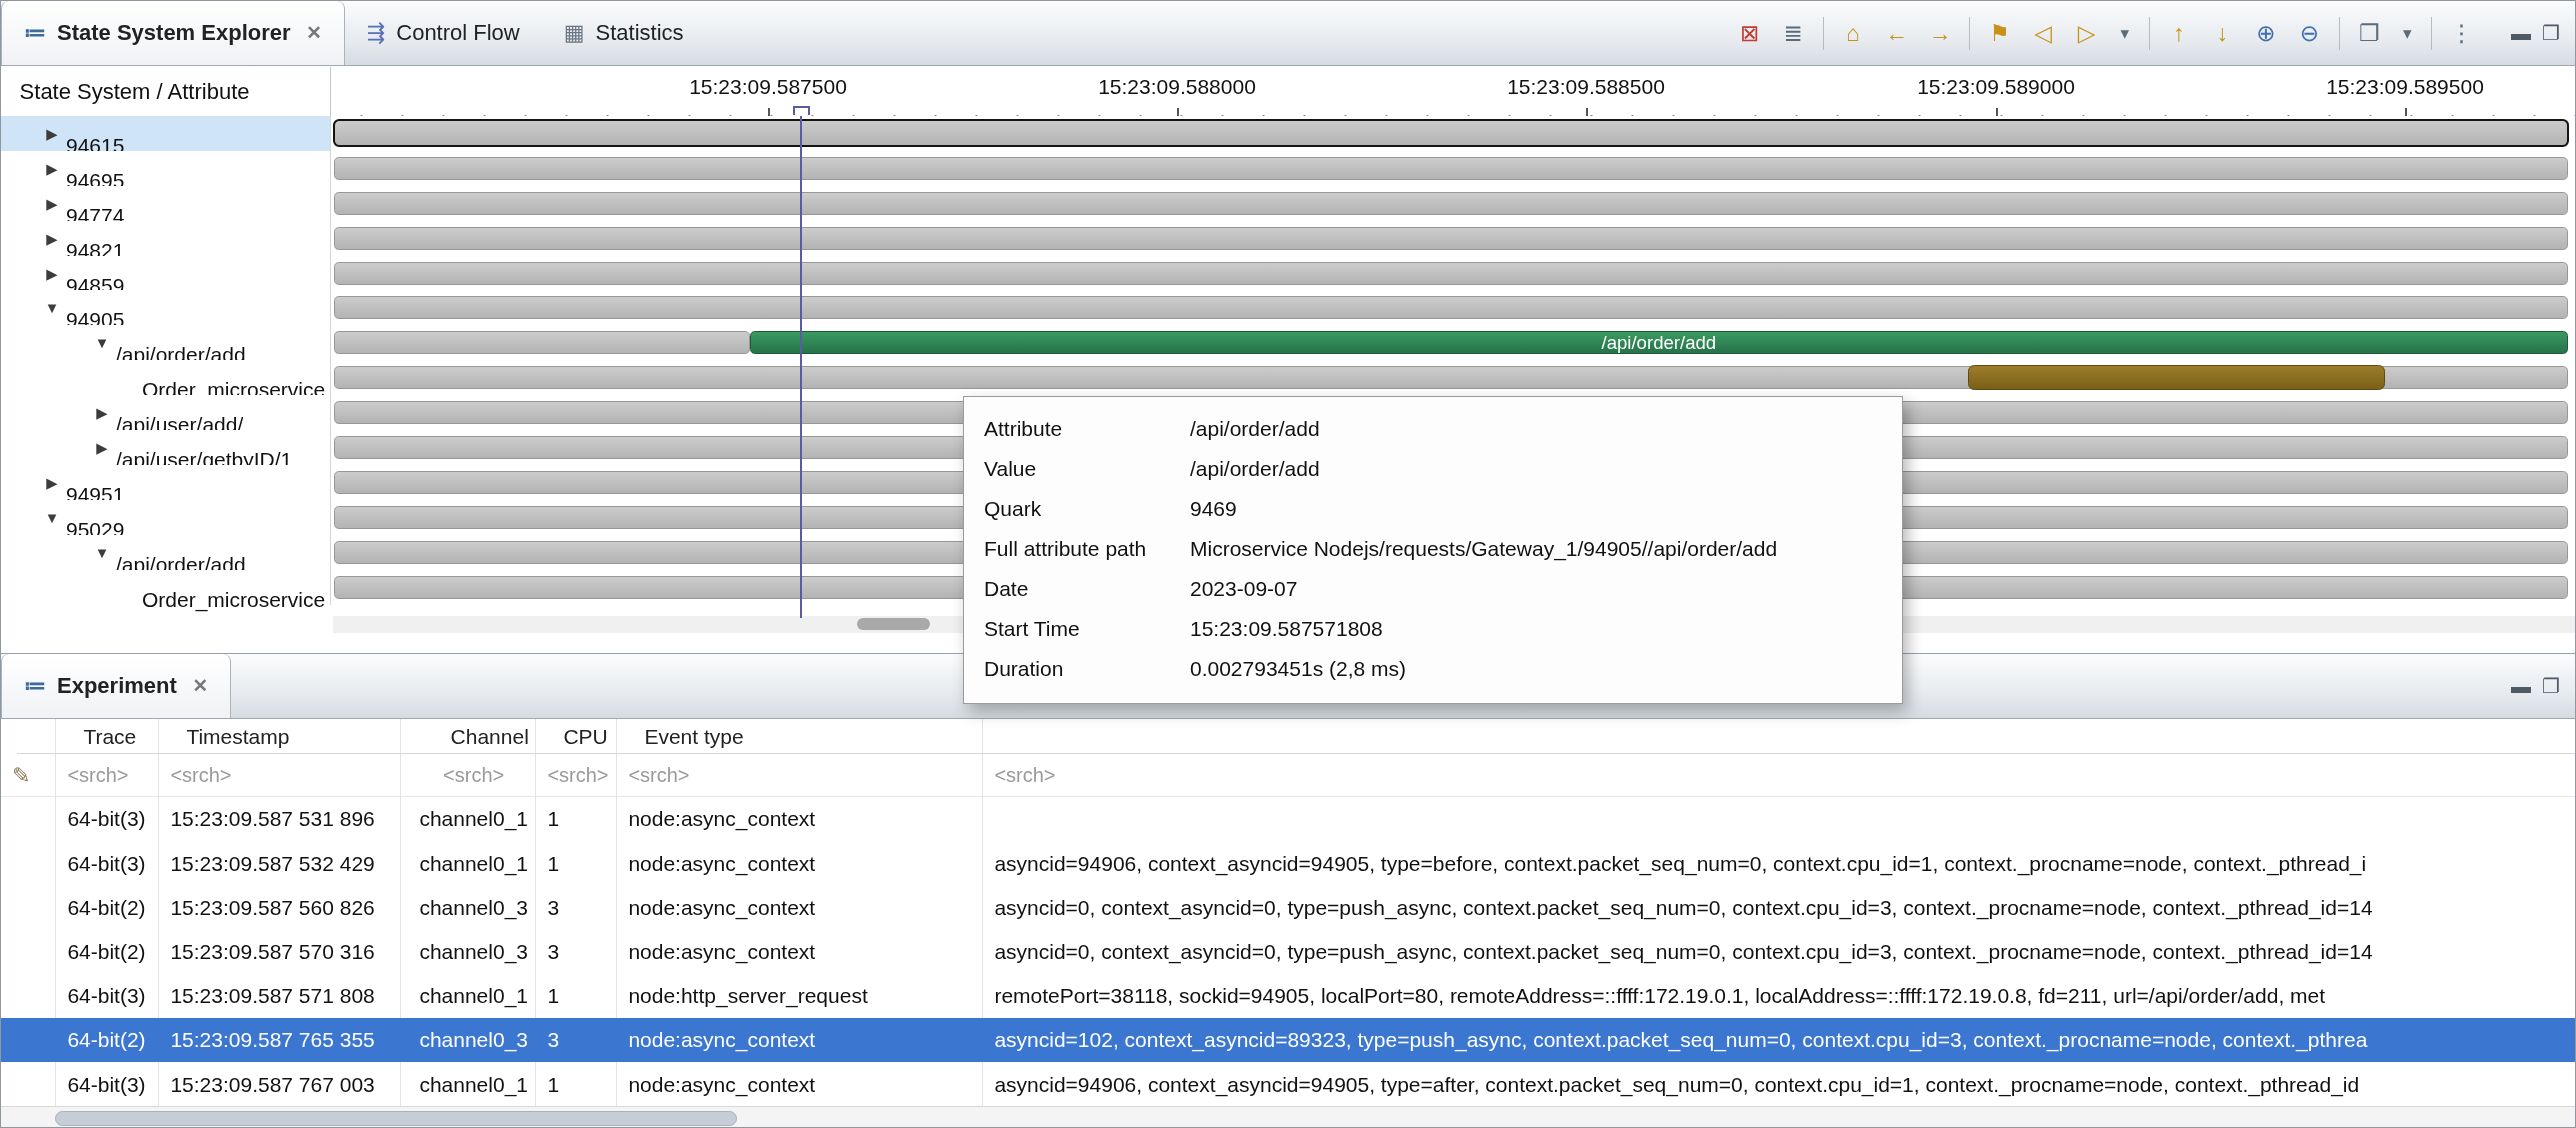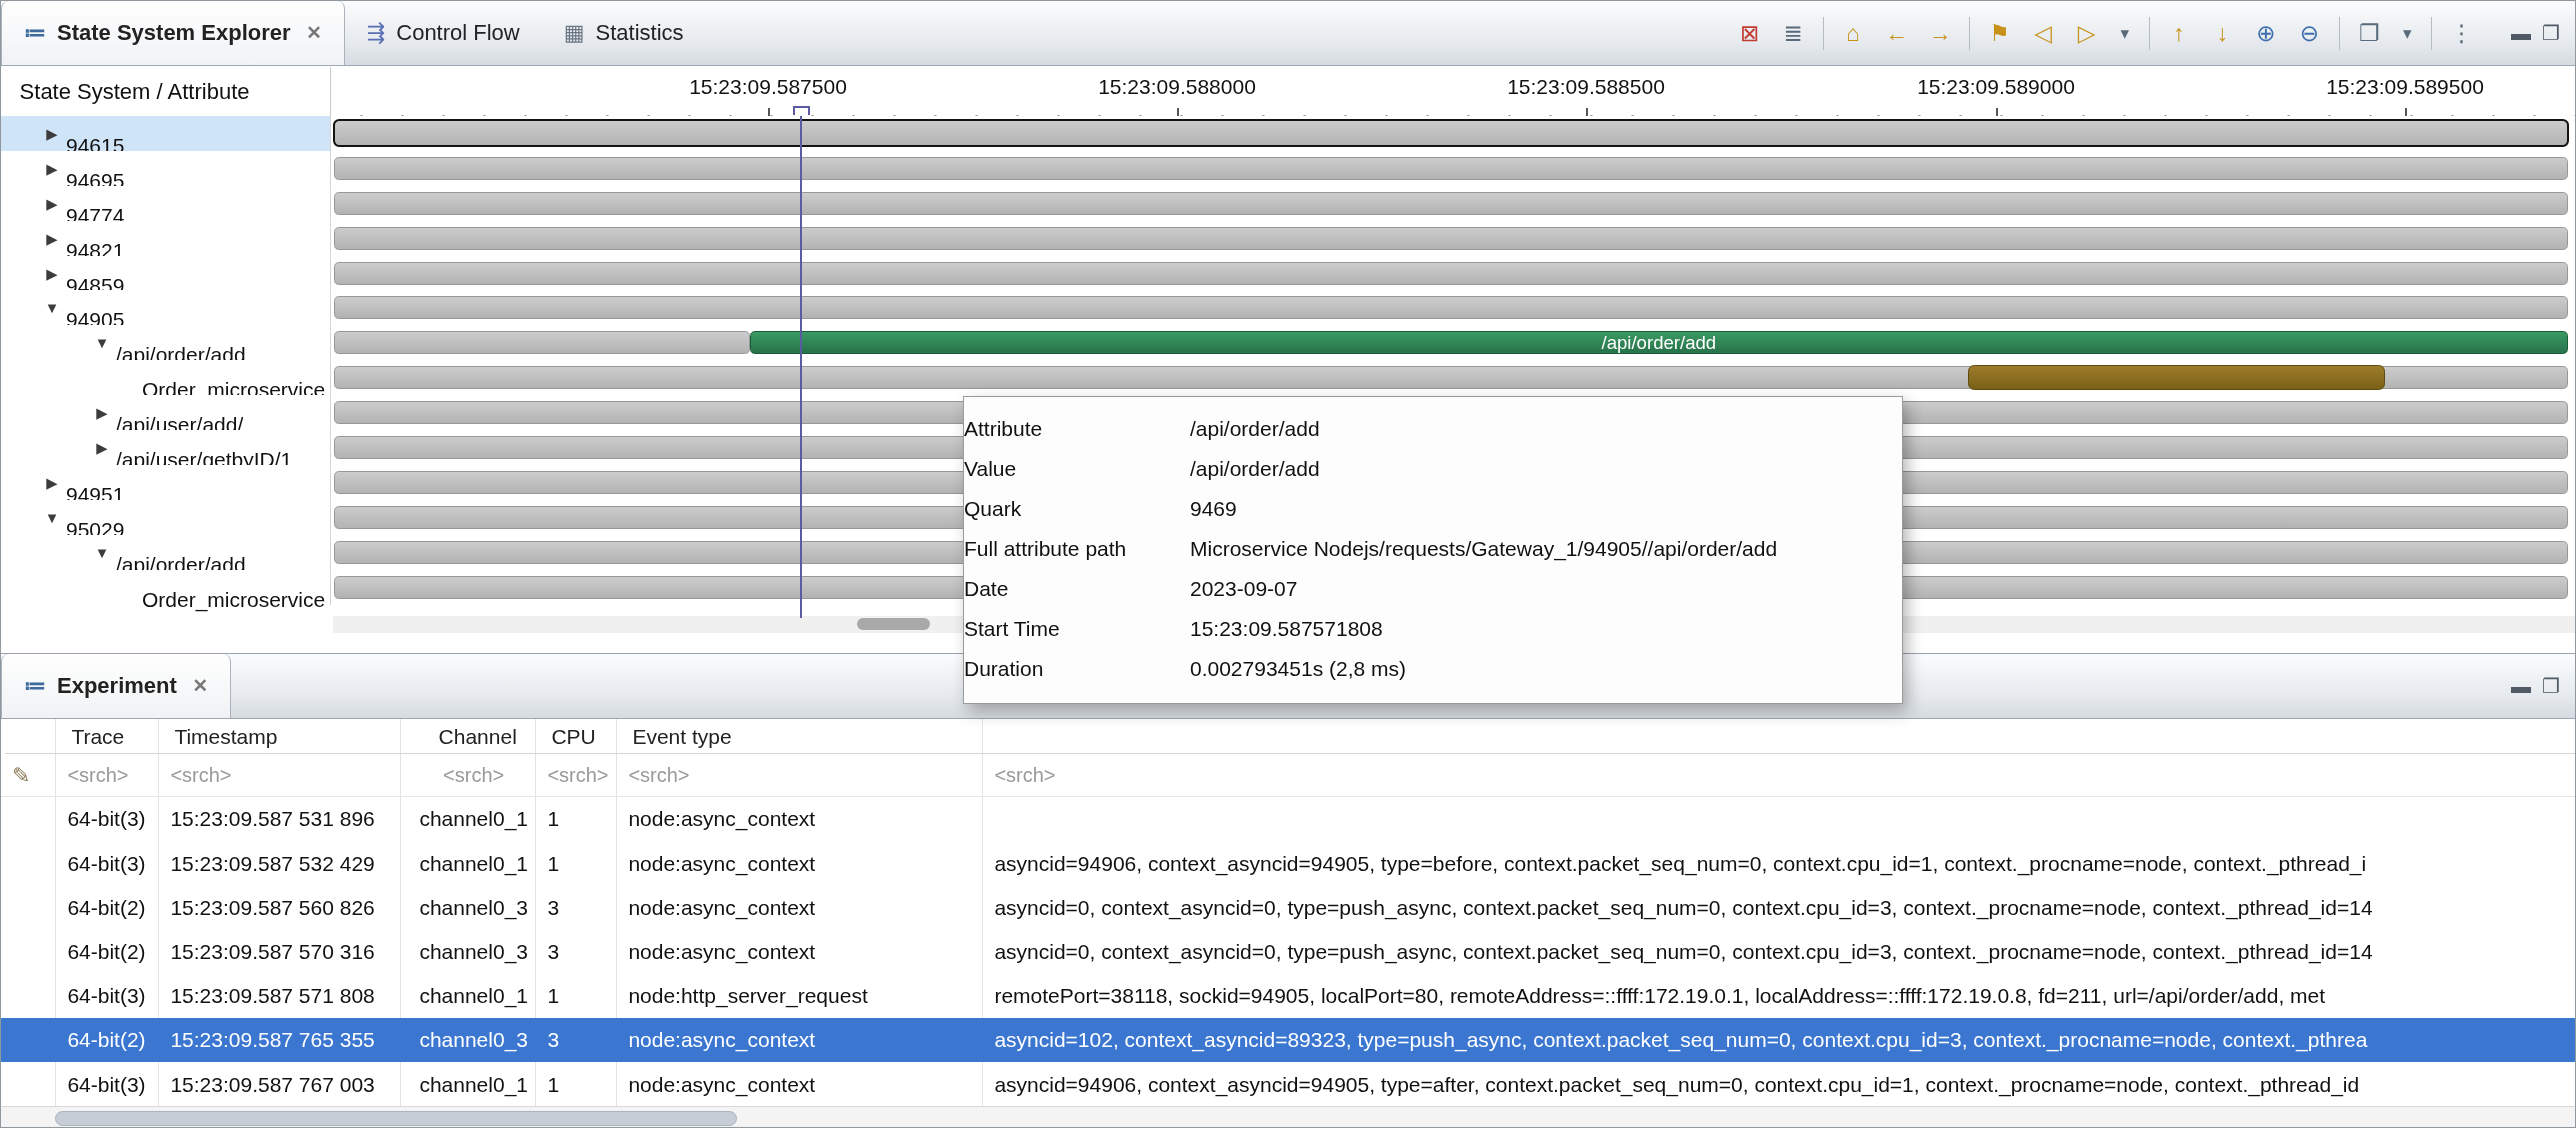--- a/index.html
+++ b/index.html
@@ -66,28 +66,28 @@
   .cursor-line { position:absolute; left:799px; top:115px; width:1.6px; height:502px; background:#5b5ba2; z-index:4; }
   .cursor-handle { position:absolute; left:792px; top:105px; width:17px; height:9.3px;
                    border-left:2.3px solid #5b5ba2; border-right:2.3px solid #5b5ba2; border-top:2.3px solid #5b5ba2; z-index:4; }
   .tl-hscroll-track { position:absolute; left:332px; right:0; top:615px; height:17px; background:#f0f0f0; }
   .tl-hscroll-thumb { position:absolute; left:856px; top:617px; width:73px; height:11.6px; background:#a9a9a9; border-radius:6.2px; z-index:5; }
 
   
   .tooltip { position:absolute; left:962px; top:395px; width:940px; z-index:30; background:#fdfdfd;
              border:0.8px solid #9b9b9b; box-shadow:5.4px 7px 15.5px rgba(0,0,0,0.30); padding:12.4px 0 14px 0; }
   .tiprow { display:flex; height:40px; align-items:center; font-size:21px; color:#111; }
-  .tiplabel { flex:0 0 226px; }
+  .tiplabel { flex:0 0 226px; padding-left:20px; }
   .tipvalue { white-space:nowrap; overflow:hidden; }
 
   
   .bottom-panel { position:absolute; left:0; top:652px; width:2576px; height:476px; background:#fff; border-top:0.8px solid #99a1ab; }
   .etable { position:absolute; left:0; top:65px; right:0; bottom:0; background:#fff; }
   .colline { position:absolute; top:0; width:0.8px; height:388px; background:#e3e3e3; }
-  .ehead { position:absolute; left:4px; right:0; top:0.8px; height:34px; border-bottom:0.8px solid #d6d6d6; }
+  .ehead { position:absolute; left:16px; right:0; top:0.8px; height:34px; border-bottom:0.8px solid #d6d6d6; }
   .esearch { position:absolute; left:0; right:0; top:35px; height:43px; border-bottom:0.8px solid #e6e6e6; }
   .erow { position:absolute; left:0; right:0; height:44px; line-height:44px; font-size:21px; color:#111; }
   .erow.hl { background:#3b76d1; color:#fff; }
   .ecell { position:absolute; top:0; height:100%; padding-left:12.4px; white-space:nowrap; overflow:hidden; }
   .c-trace { left:54px; width:103px; }
   .c-ts    { left:157px; width:242px; }
   .c-ch    { left:399px; width:135px;text-align:center; }
   .c-cpu   { left:534px; width:81px; }
   .c-ev    { left:615px; width:366px; }
   .c-ct    { left:981px; right:0; }

